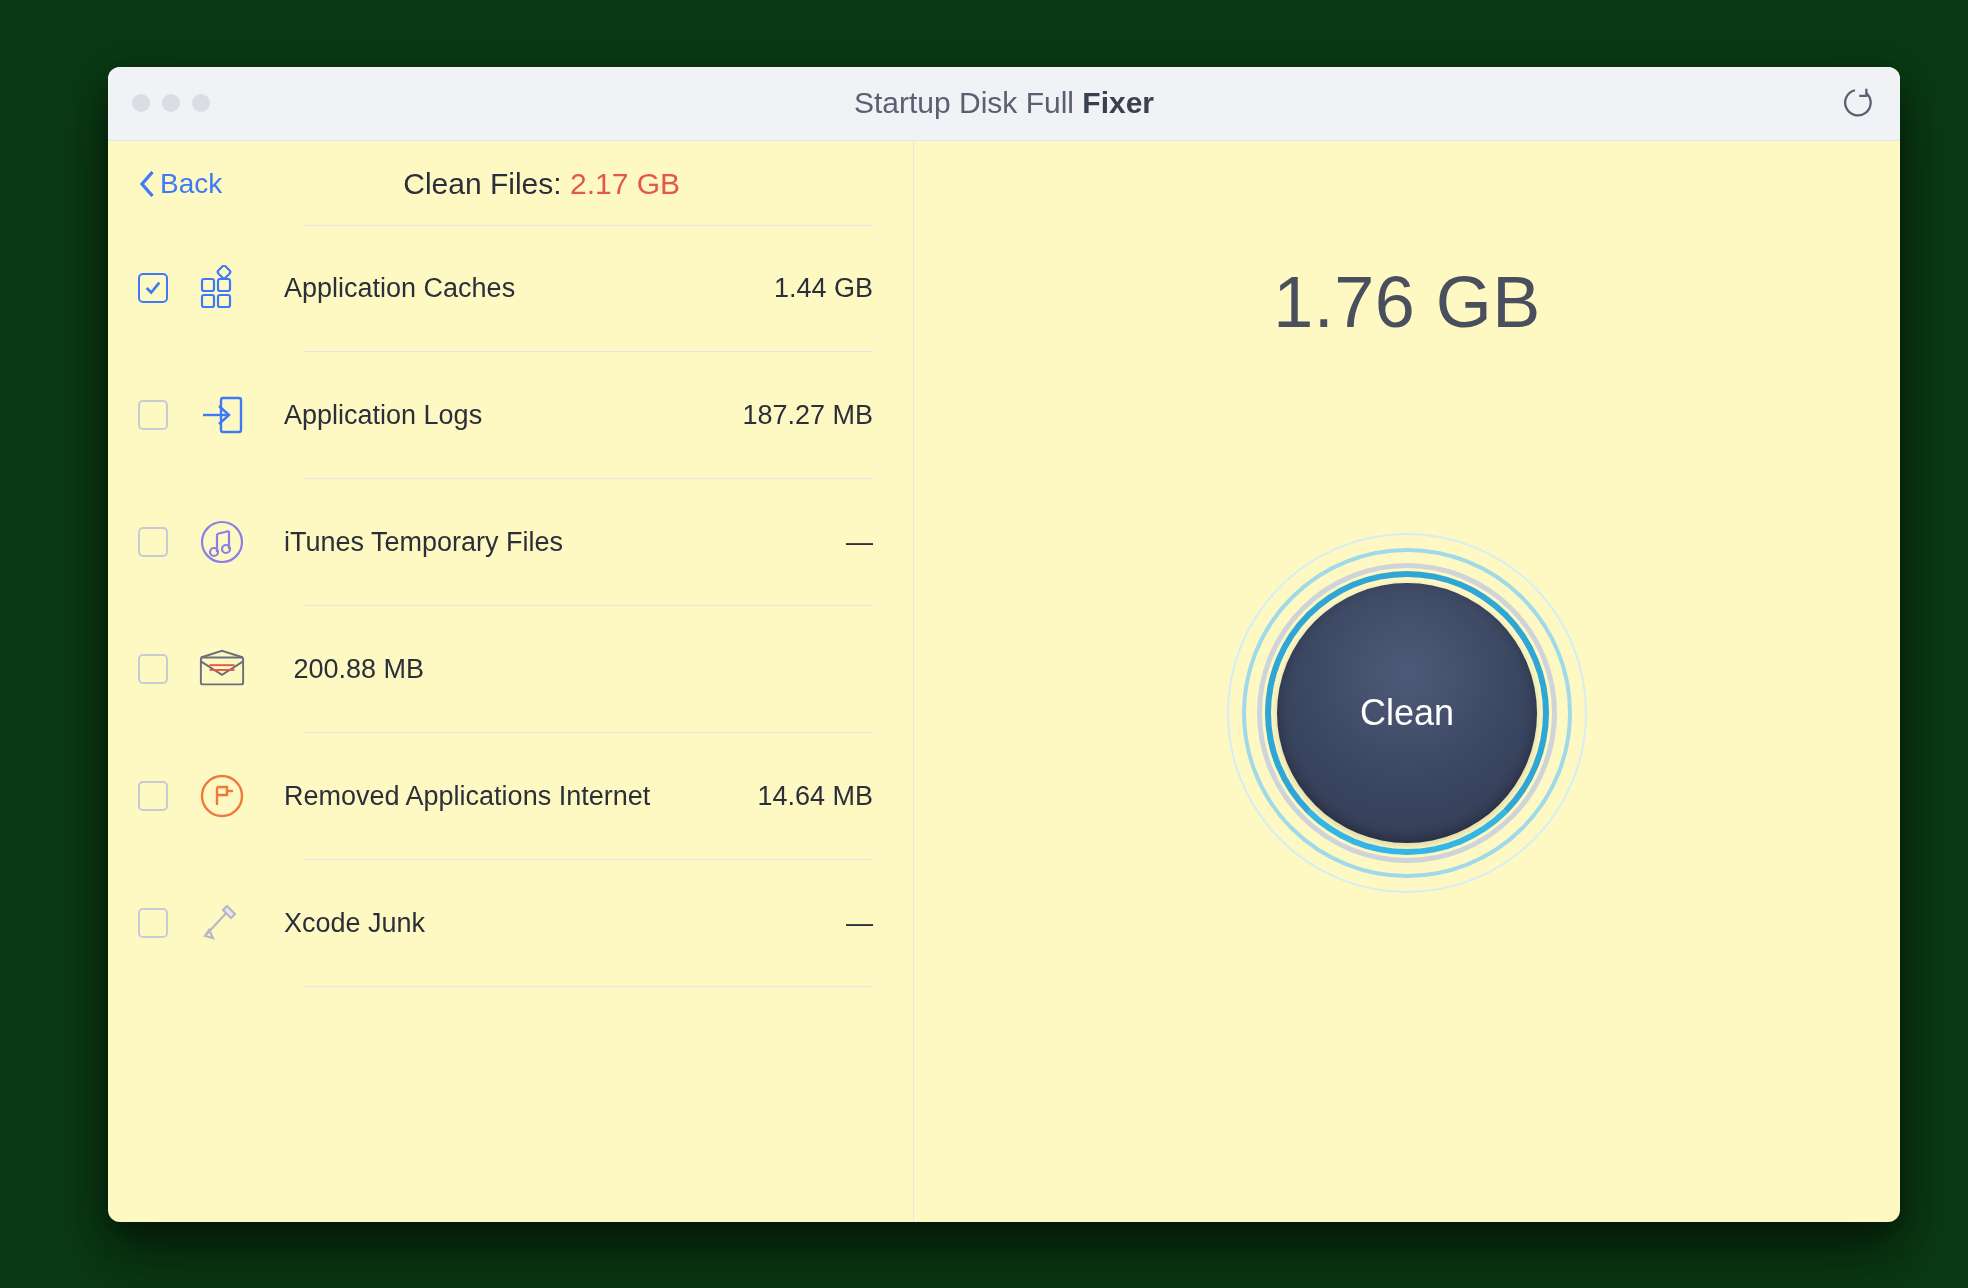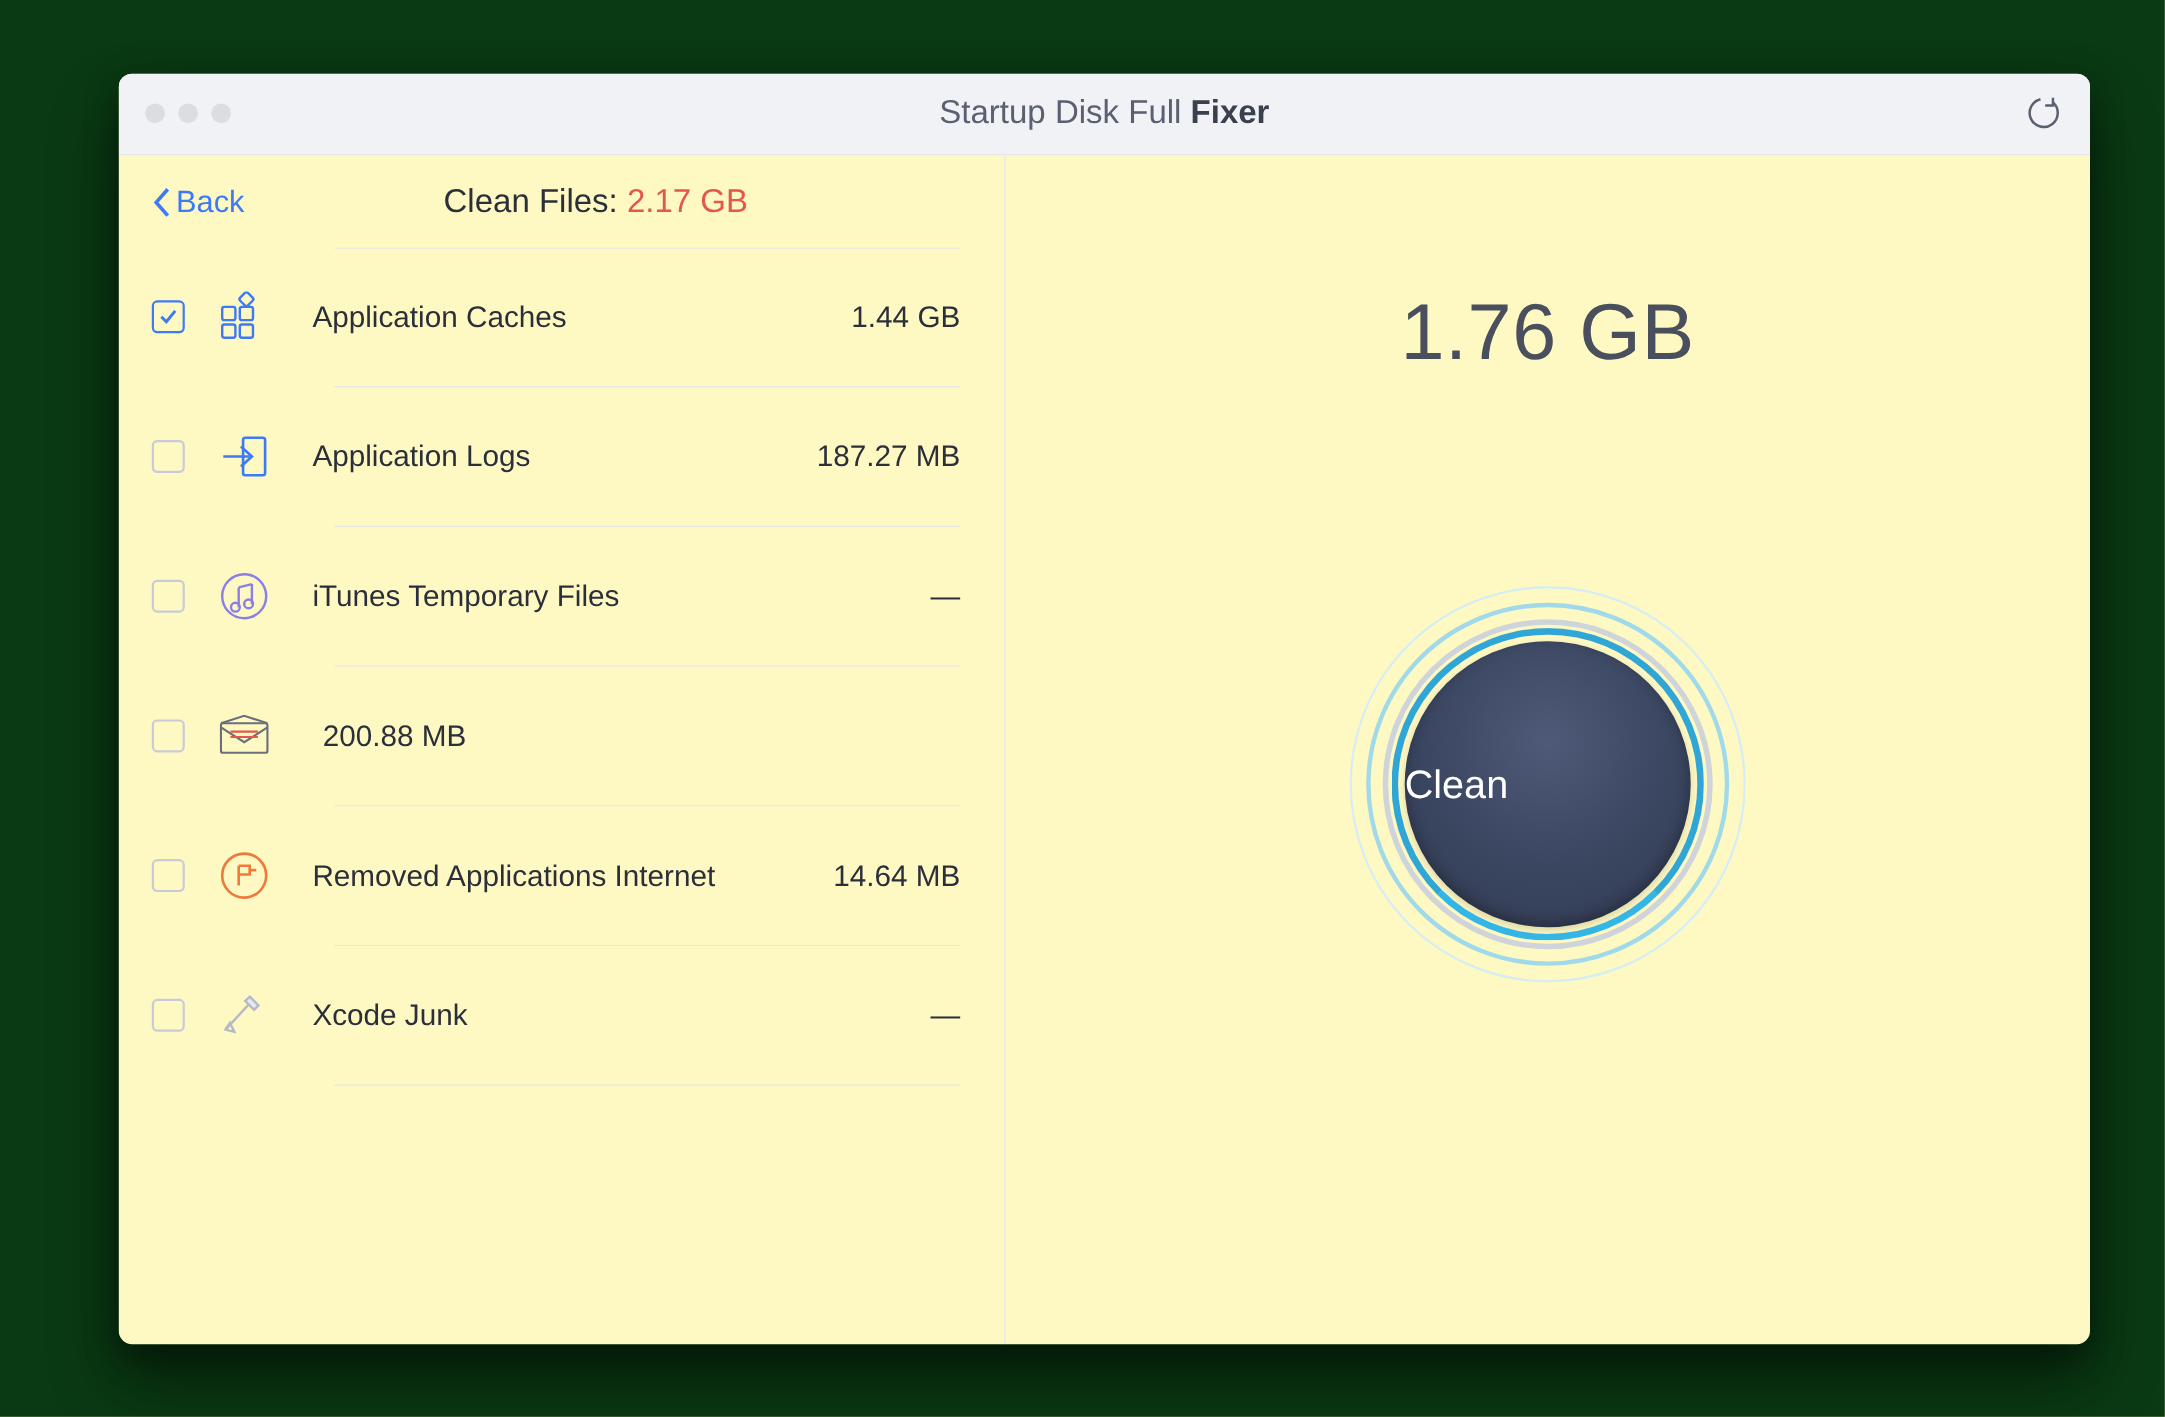--- a/index.html
+++ b/index.html
@@ -192,20 +192,21 @@
   .clean-btn {
     width: 260px;
     height: 260px;
     border-radius: 50%;
     background: radial-gradient(circle at 50% 35%, #4e5a77 0%, #3a4560 55%, #323b52 100%);
     color: #fff;
     font-size: 36px;
     font-weight: 400;
     display: flex;
     align-items: center;
+    justify-content: center;
     cursor: pointer;
     box-shadow: inset 0 -4px 12px rgba(0,0,0,0.3), 0 3px 8px rgba(0,0,0,0.15);
   }
 </style>
 </head>
 <body>
 
 <div class="window">
   <div class="titlebar">
     <div class="traffic-lights">

